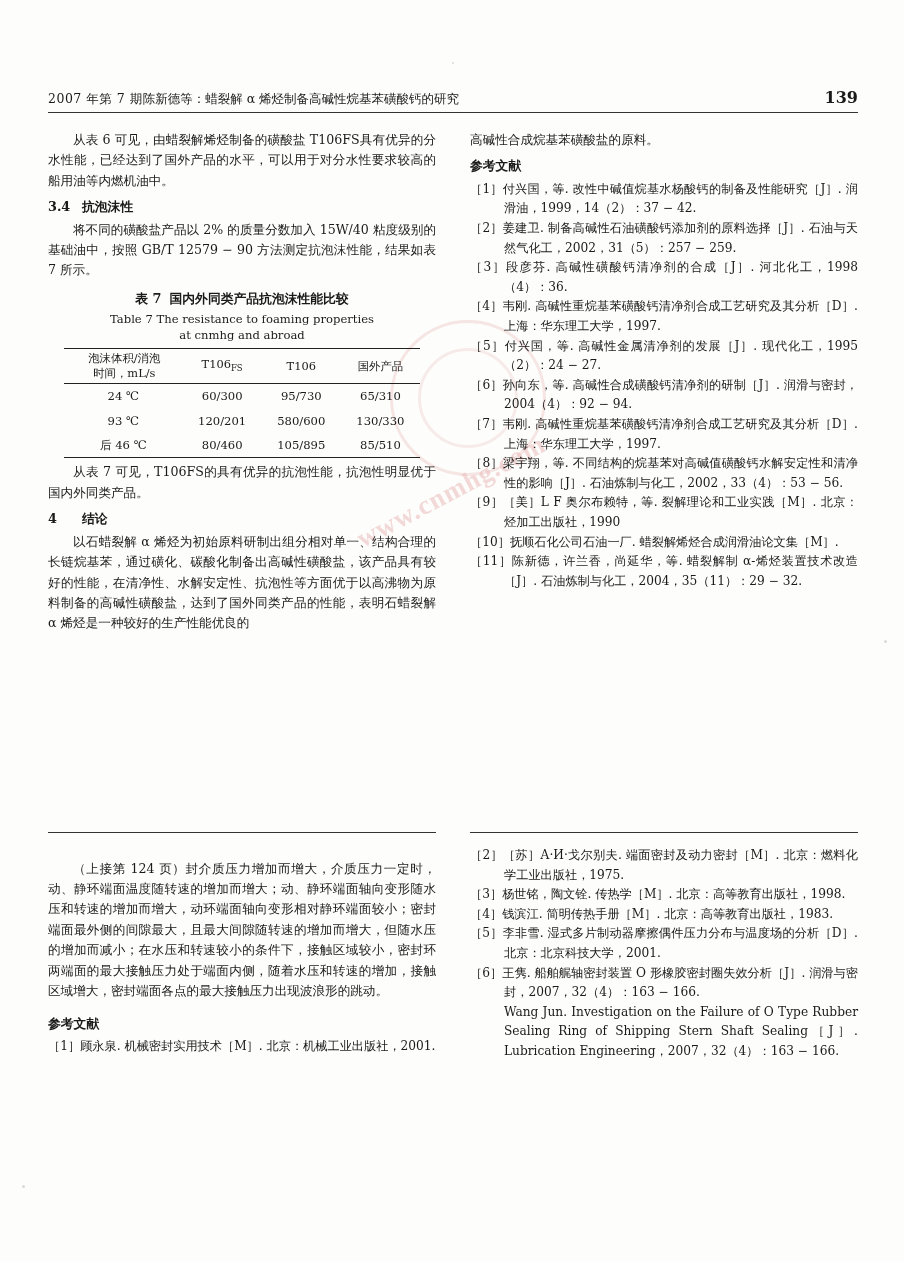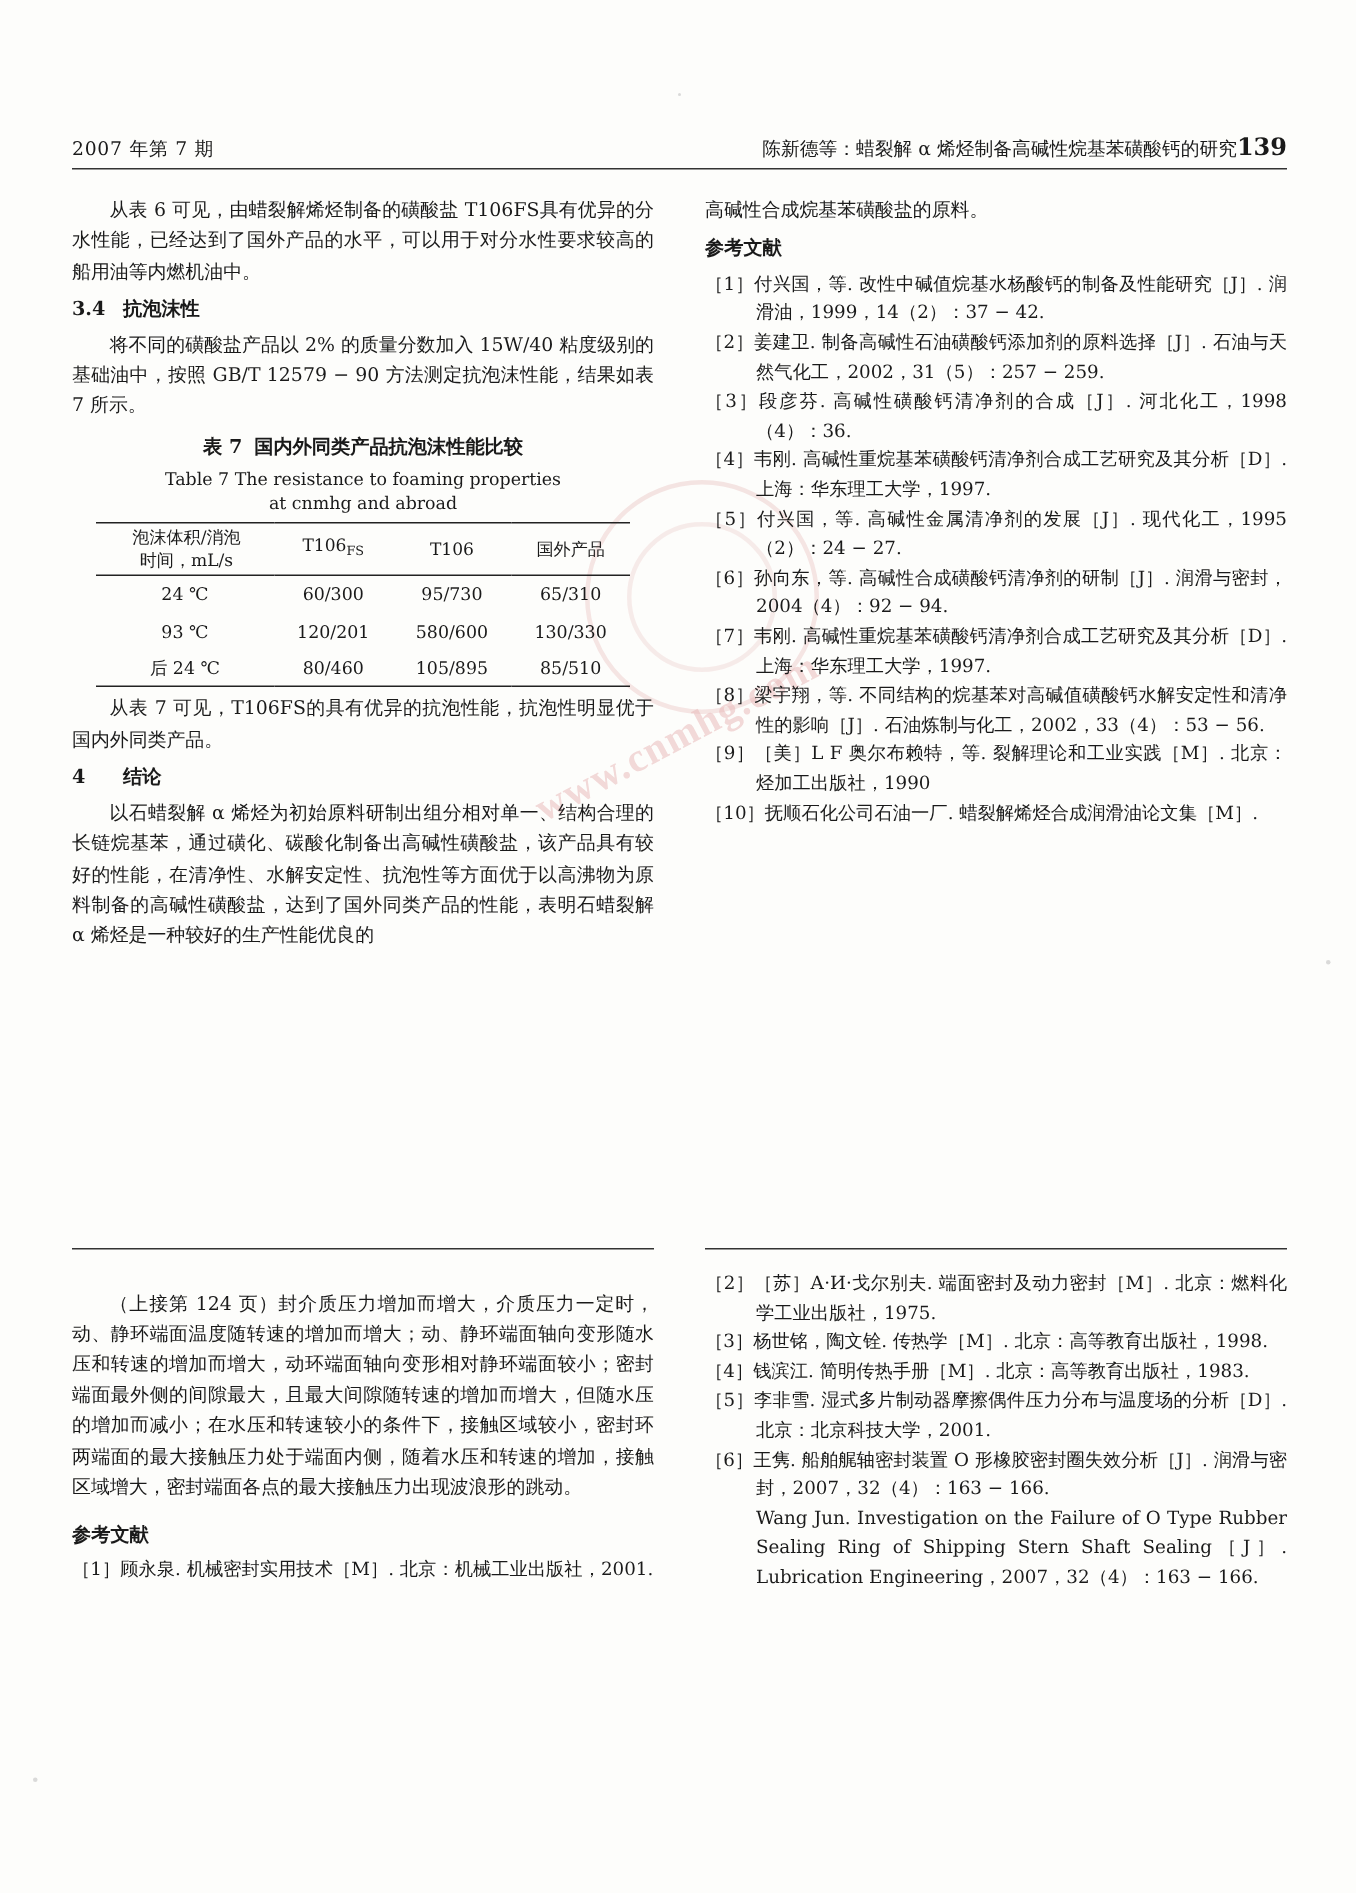--- a/index.html
+++ b/index.html
@@ -16,21 +16,21 @@
   }
   
   .header{
     position:absolute;left:48px;top:88px;width:810px;
     display:flex;align-items:baseline;
   }
   .header .issue{
     font-size:12.5px;letter-spacing:.5px;white-space:nowrap;
   }
   .header .runtitle{
-    flex:1;text-align:right;font-size:12.5px;white-space:nowrap;
+    flex:1;text-align:left;font-size:12.5px;white-space:nowrap;
   }
   .header .pageno{
     font-size:16px;font-weight:bold;white-space:nowrap;
   }
   .rule{
     position:absolute;left:48px;top:112px;width:810px;height:1px;background:#333;
   }
   
   .col{
     position:absolute;top:130px;width:388px;
@@ -178,21 +178,21 @@
             <td>95/730</td>
             <td>65/310</td>
           </tr>
           <tr>
             <td class="rh">93 ℃</td>
             <td>120/201</td>
             <td>580/600</td>
             <td>130/330</td>
           </tr>
           <tr>
-            <td class="rh">后 24 ℃</td>
+            <td class="rh">后 46 ℃</td>
             <td>80/460</td>
             <td>105/895</td>
             <td>85/510</td>
           </tr>
         </tbody>
       </table>
     </div>
 
     <p class="ind">从表 7 可见，T106FS的具有优异的抗泡性能，抗泡性明显优于国内外同类产品。</p>
 
@@ -211,20 +211,21 @@
       <li>［1］付兴国，等. 改性中碱值烷基水杨酸钙的制备及性能研究［J］. 润滑油，1999，14（2）：37 − 42.</li>
       <li>［2］姜建卫. 制备高碱性石油磺酸钙添加剂的原料选择［J］. 石油与天然气化工，2002，31（5）：257 − 259.</li>
       <li>［3］段彦芬. 高碱性磺酸钙清净剂的合成［J］. 河北化工，1998（4）：36.</li>
       <li>［4］韦刚. 高碱性重烷基苯磺酸钙清净剂合成工艺研究及其分析［D］. 上海：华东理工大学，1997.</li>
       <li>［5］付兴国，等. 高碱性金属清净剂的发展［J］. 现代化工，1995（2）：24 − 27.</li>
       <li>［6］孙向东，等. 高碱性合成磺酸钙清净剂的研制［J］. 润滑与密封，2004（4）：92 − 94.</li>
       <li>［7］韦刚. 高碱性重烷基苯磺酸钙清净剂合成工艺研究及其分析［D］. 上海：华东理工大学，1997.</li>
       <li>［8］梁宇翔，等. 不同结构的烷基苯对高碱值磺酸钙水解安定性和清净性的影响［J］. 石油炼制与化工，2002，33（4）：53 − 56.</li>
       <li>［9］［美］L F 奥尔布赖特，等. 裂解理论和工业实践［M］. 北京：烃加工出版社，1990</li>
       <li>［10］抚顺石化公司石油一厂. 蜡裂解烯烃合成润滑油论文集［M］.</li>
+      <li>［11］陈新德，许兰香，尚延华，等. 蜡裂解制 α-烯烃装置技术改造［J］. 石油炼制与化工，2004，35（11）：29 − 32.</li>
     </ul>
   </div>
 
   <div class="brule"></div>
   <div class="brule2"></div>
 
   <div class="col2 left">
     <p class="ind">（上接第 124 页）封介质压力增加而增大，介质压力一定时，动、静环端面温度随转速的增加而增大；动、静环端面轴向变形随水压和转速的增加而增大，动环端面轴向变形相对静环端面较小；密封端面最外侧的间隙最大，且最大间隙随转速的增加而增大，但随水压的增加而减小；在水压和转速较小的条件下，接触区域较小，密封环两端面的最大接触压力处于端面内侧，随着水压和转速的增加，接触区域增大，密封端面各点的最大接触压力出现波浪形的跳动。</p>
     <div class="refhead">参考文献</div>
     <ul class="refs">

